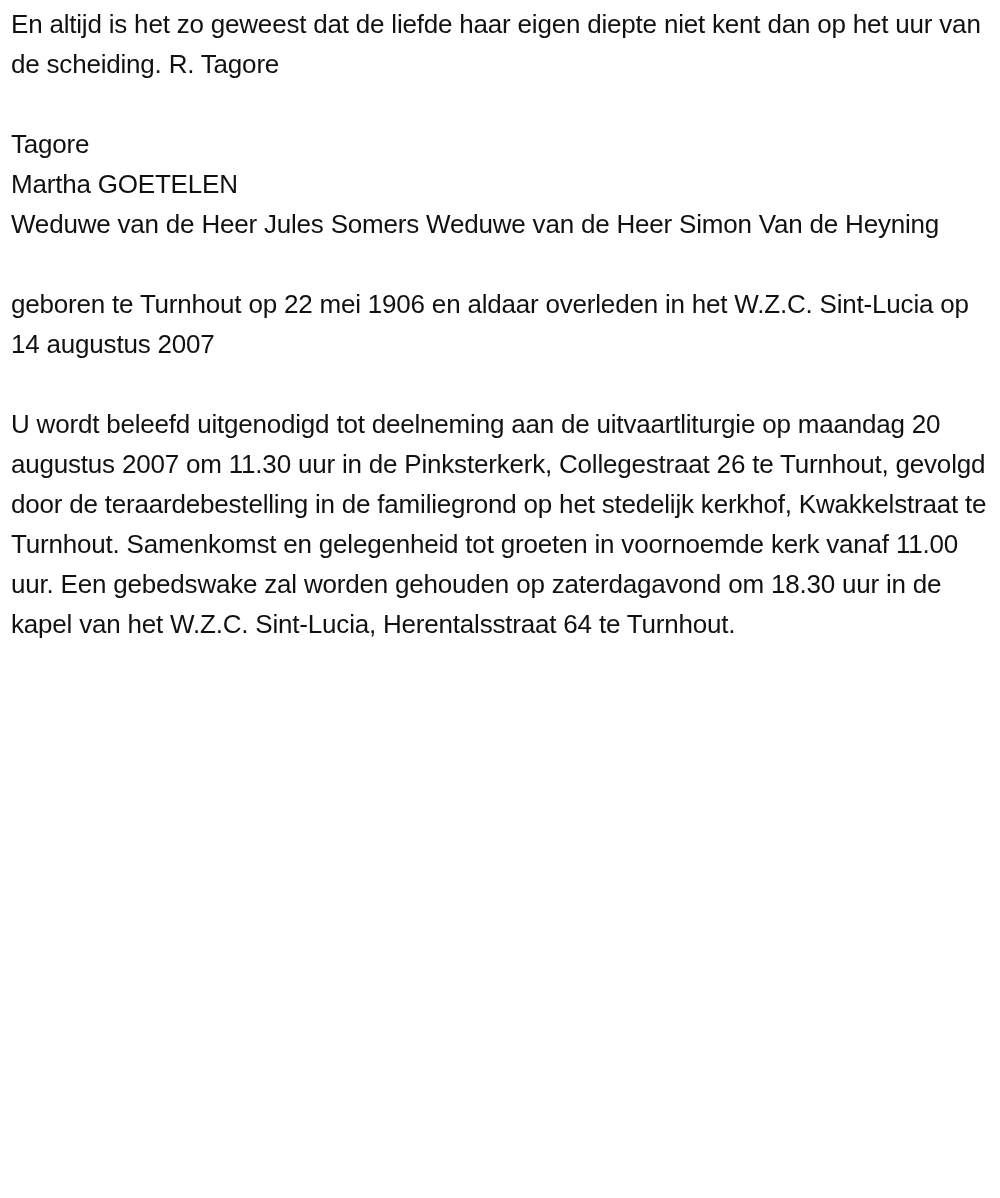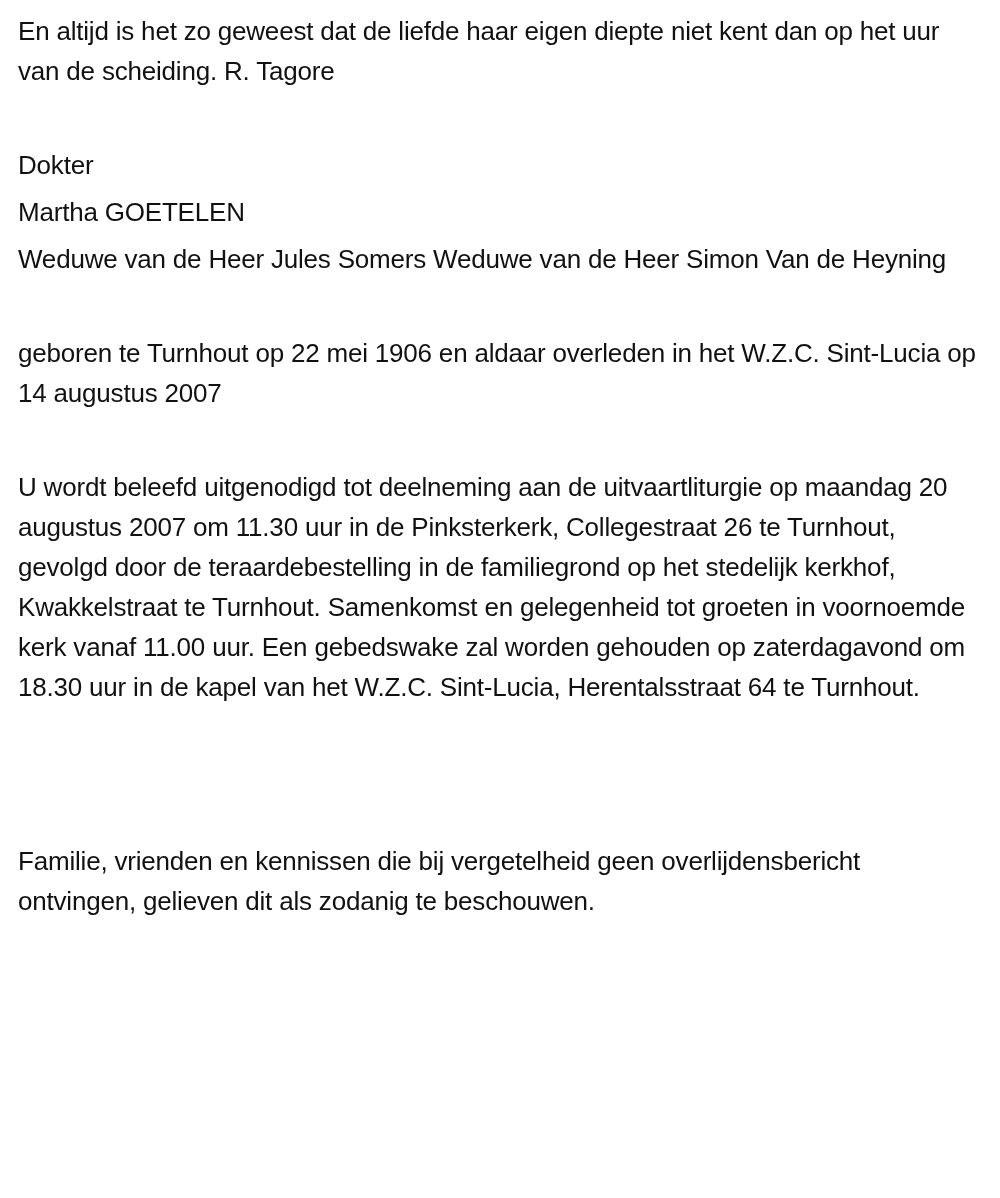--- a/index.html
+++ b/index.html
@@ -14,47 +14,46 @@
       color: #111111;
       font-family: "Liberation Sans", sans-serif;
       font-size: 26px;
       line-height: 40px;
     }
     .doc {
       padding: 4px 12px 0 11px;
       width: 980px;
     }
     p {
-      margin: 7px;
+      margin: 0;
       letter-spacing: -0.2px;
     }
     .gap { height: 40px; }
     .name {
       font-weight: normal;
     }
     .cross {
       font-weight: bold;
     }
   </style>
 </head>
 <body>
 
 <div class="doc">
   <p>En altijd is het zo geweest dat de liefde haar eigen diepte niet kent dan op het uur van de scheiding. R. Tagore</p>
   <div class="gap"></div>
 
-  <p>Dokter</p>
+  <p>Tagore</p>
   <p class="name">Martha GOETELEN</p>
   <p>Weduwe van de Heer Jules Somers Weduwe van de Heer Simon Van de Heyning</p>
   <div class="gap"></div>
 
   <p>geboren te Turnhout op 22 mei 1906 en aldaar overleden in het W.Z.C. Sint-Lucia op 14 augustus 2007</p>
   <div class="gap"></div>
 
   <p>U wordt beleefd uitgenodigd tot deelneming aan de uitvaartliturgie op maandag 20 augustus 2007 om 11.30 uur in de Pinksterkerk, Collegestraat 26 te Turnhout, gevolgd door de teraardebestelling in de familiegrond op het stedelijk kerkhof, Kwakkelstraat te Turnhout. Samenkomst en gelegenheid tot groeten in voornoemde kerk vanaf 11.00 uur. Een gebedswake zal worden gehouden op zaterdagavond om 18.30 uur in de kapel van het W.Z.C. Sint-Lucia, Herentalsstraat 64 te Turnhout.</p>
   <div class="gap"></div>
 
   <div class="gap"></div>
 
   <div class="gap"></div>
 
-  <p>Familie, vrienden en kennissen die bij vergetelheid geen overlijdensbericht ontvingen, gelieven dit als zodanig te beschouwen.</p>
 </div>
 
 </body></html>

